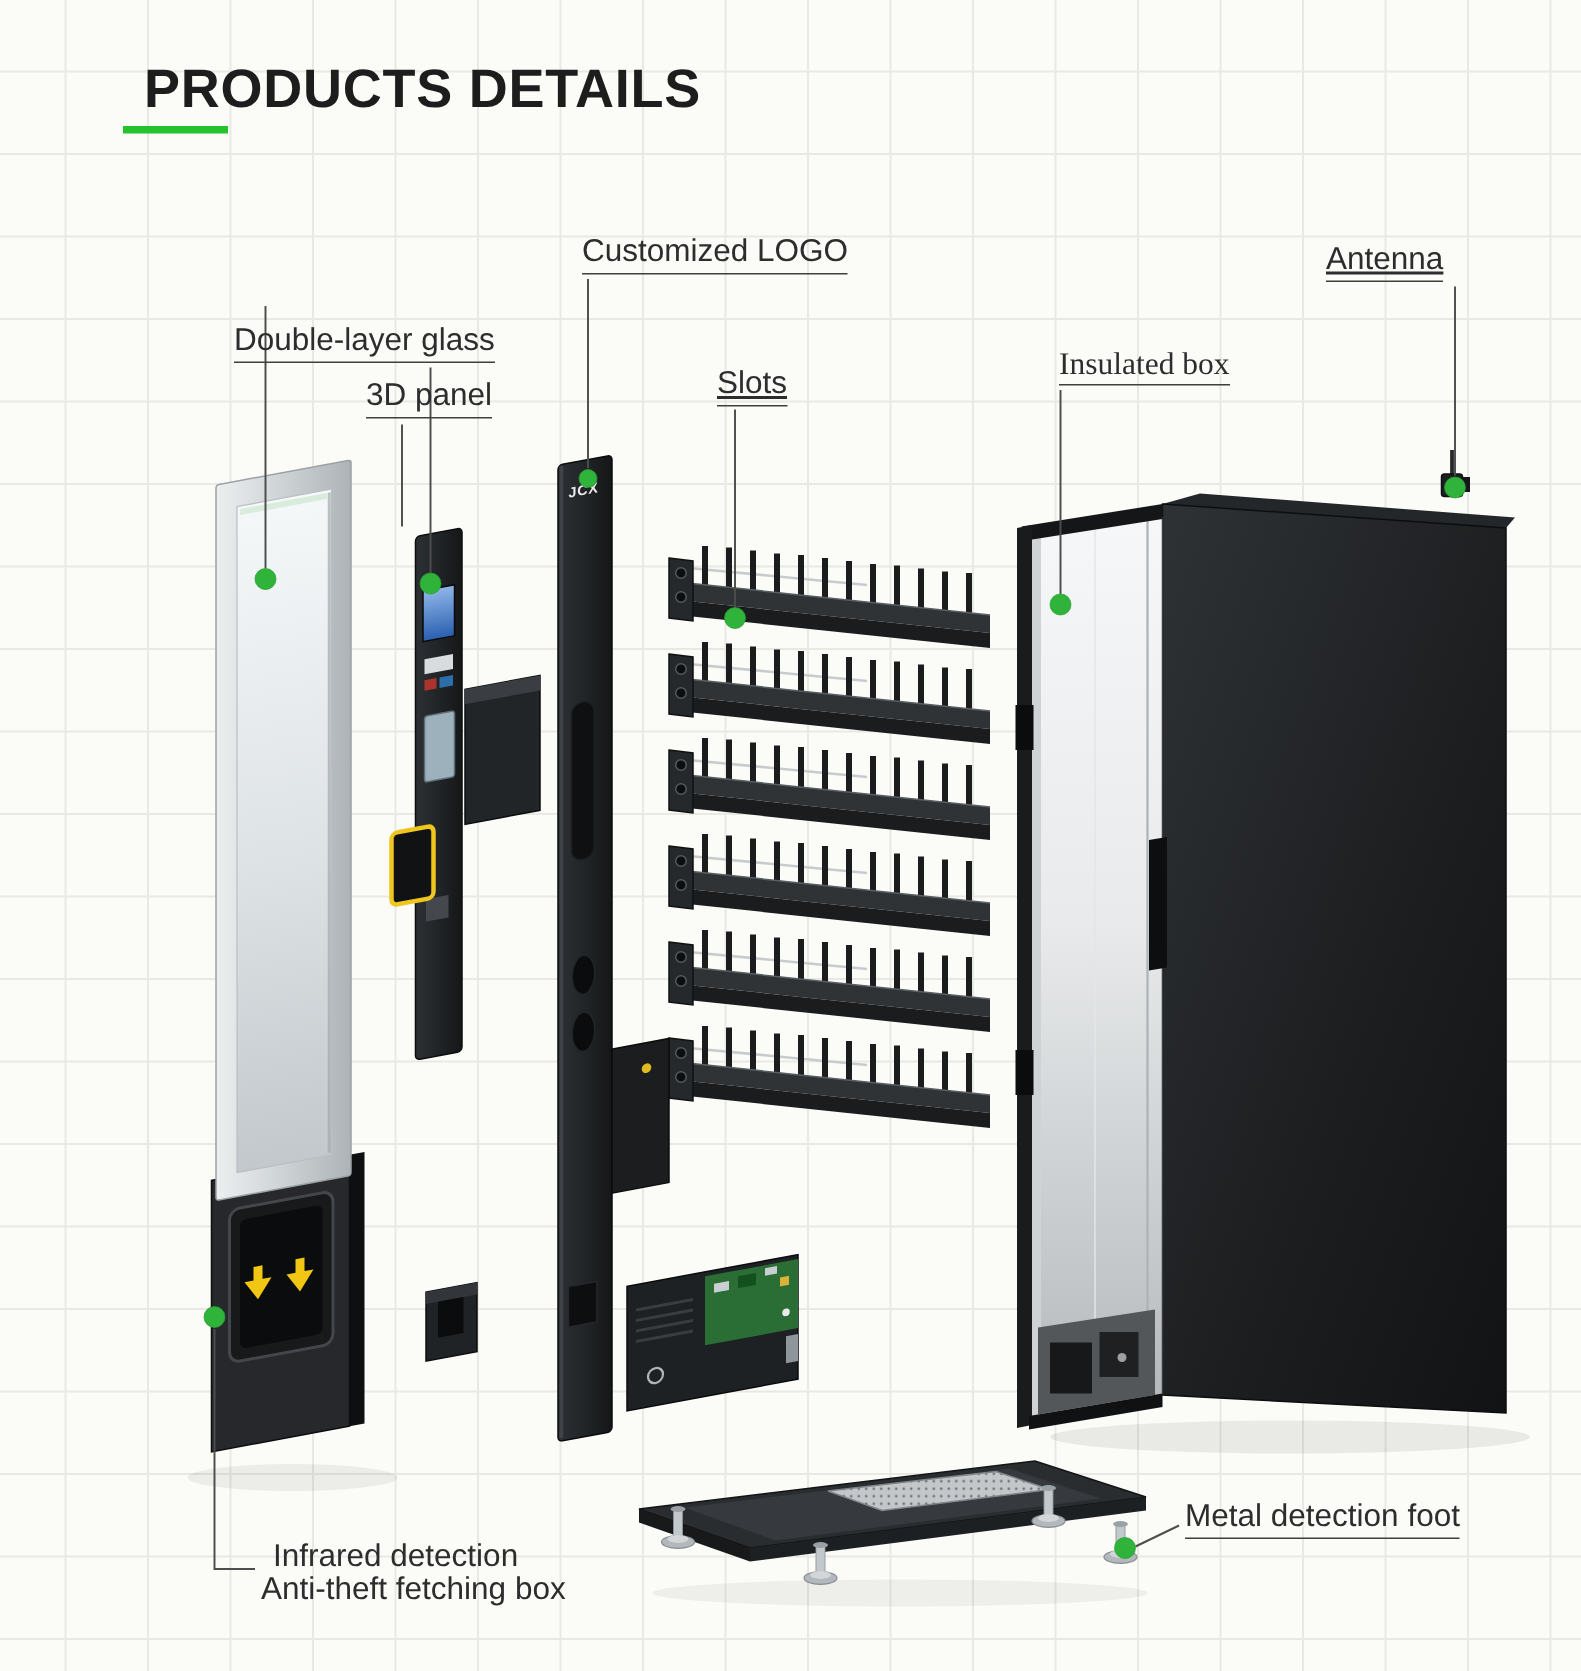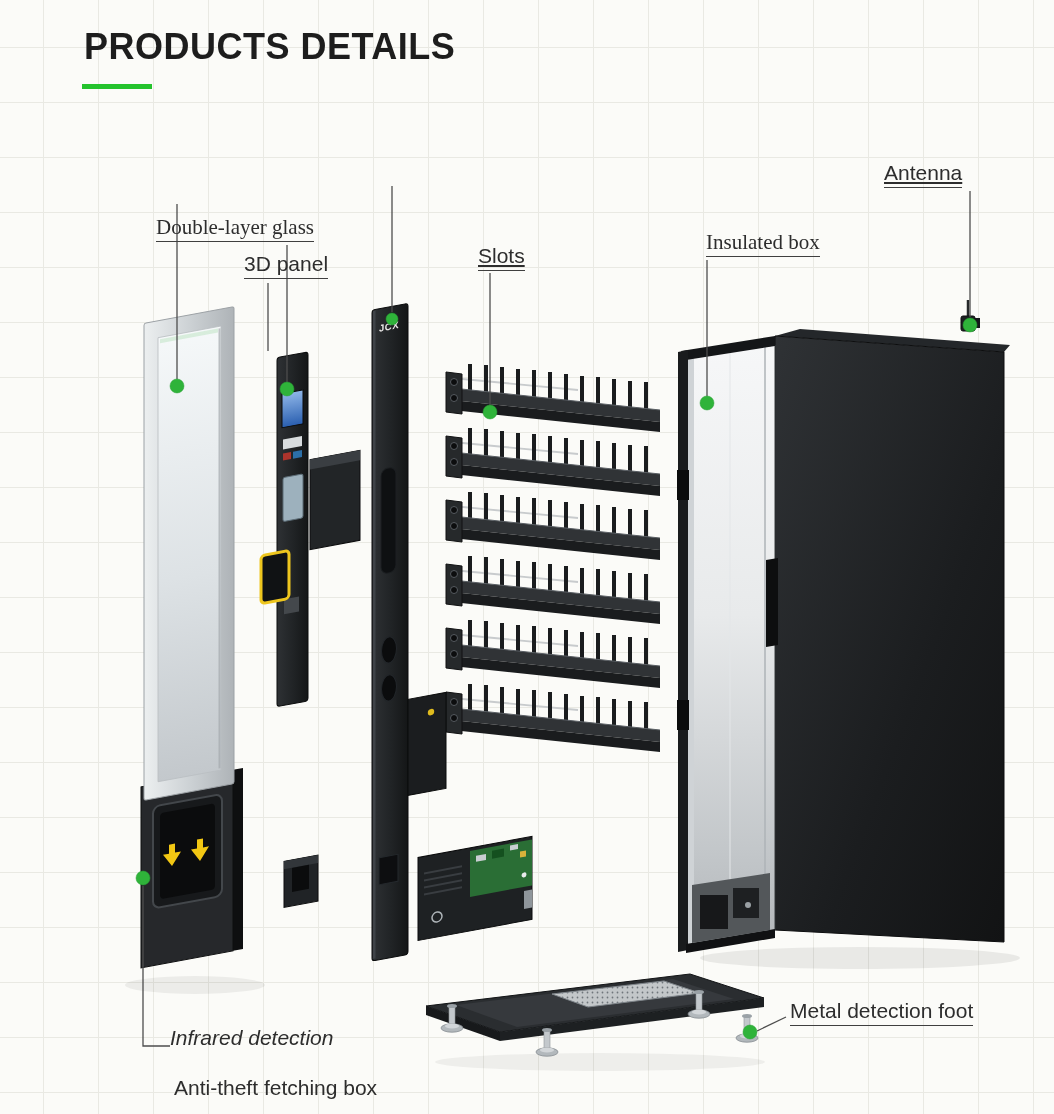--- a/index.html
+++ b/index.html
@@ -6,41 +6,41 @@
   body{font-family:"Liberation Sans", sans-serif;}
   .stage{
     position:relative;width:1054px;height:1114px;overflow:hidden;
     background-color:#fbfbf8;
     background-image:
       linear-gradient(#e9e9e3 1px, transparent 1px),
       linear-gradient(90deg,#e9e9e3 1px, transparent 1px);
     background-size:55px 55px;background-position:-12px -8px;
   }
   .page-title{
-    position:absolute;left:80px;top:22px;margin:4px;
+    position:absolute;left:80px;top:22px;margin:16px;
     font-size:36px;font-weight:700;letter-spacing:.5px;color:#1d1d1d;
   }
   .title-underline{
     position:absolute;left:82px;top:84px;width:70px;height:5px;background:#24c32d;
   }
   .art{position:absolute;left:0;top:0;}
   .callout{
     position:absolute;font-size:21px;color:#2d2d2d;white-space:nowrap;line-height:1.15;
   }
   .underlined{border-bottom:1.5px solid #3f3f3f;padding-bottom:2px;}
   .lbl-aluminum{left:64px;top:174px;}
-  .lbl-glass{left:156px;top:215px;font-family:Liberation Serif, serif;}
+  .lbl-glass{left:156px;top:215px;}
   .lbl-panel{left:244px;top:252px;text-align:right;}
   .lbl-logo{left:388px;top:156px;}
   .lbl-slots{left:478px;top:244px;text-decoration:underline;}
   .lbl-insulated{left:706px;top:230px;font-family:Liberation Serif, serif;}
   .lbl-antenna{left:884px;top:161px;text-decoration:underline;}
   .lbl-foot{left:790px;top:999px;}
-  .lbl-infrared{left:170px;top:1026px;font-style:italic;}
-  .lbl-antitheft{left:174px;top:1048px;margin-top:28px;}
+  .lbl-infrared{left:182px;top:1026px;}
+  .lbl-antitheft{left:174px;top:1048px;}
 </style>
 </head>
 <body>
 
 <div class="stage">
 
   <h1 class="page-title">PRODUCTS DETAILS</h1>
   <div class="title-underline"></div>
 
   <svg class="art" width="1054" height="1114" viewBox="0 0 1054 1114" xmlns="http://www.w3.org/2000/svg">
@@ -262,20 +262,21 @@
       <circle cx="490" cy="412" r="7"></circle>
       <circle cx="707" cy="403" r="7"></circle>
       <circle cx="970" cy="325" r="7"></circle>
       <circle cx="143" cy="878" r="7"></circle>
       <circle cx="750" cy="1032" r="7"></circle>
     </g>
   </svg>
 
   <div class="callout lbl-glass underlined"><span>Double-layer glass</span></div>
   <div class="callout lbl-panel underlined"><span>3D panel</span></div>
+  <div class="callout lbl-logo underlined"><span>Customized LOGO</span></div>
   <div class="callout lbl-slots underlined"><span>Slots</span></div>
   <div class="callout lbl-insulated underlined"><span>Insulated box</span></div>
   <div class="callout lbl-antenna underlined"><span>Antenna</span></div>
   <div class="callout lbl-foot underlined"><span>Metal detection foot</span></div>
   <div class="callout lbl-infrared"><span>Infrared detection</span></div>
   <div class="callout lbl-antitheft"><span>Anti-theft fetching box</span></div>
 
 </div>
 
 </body></html>

